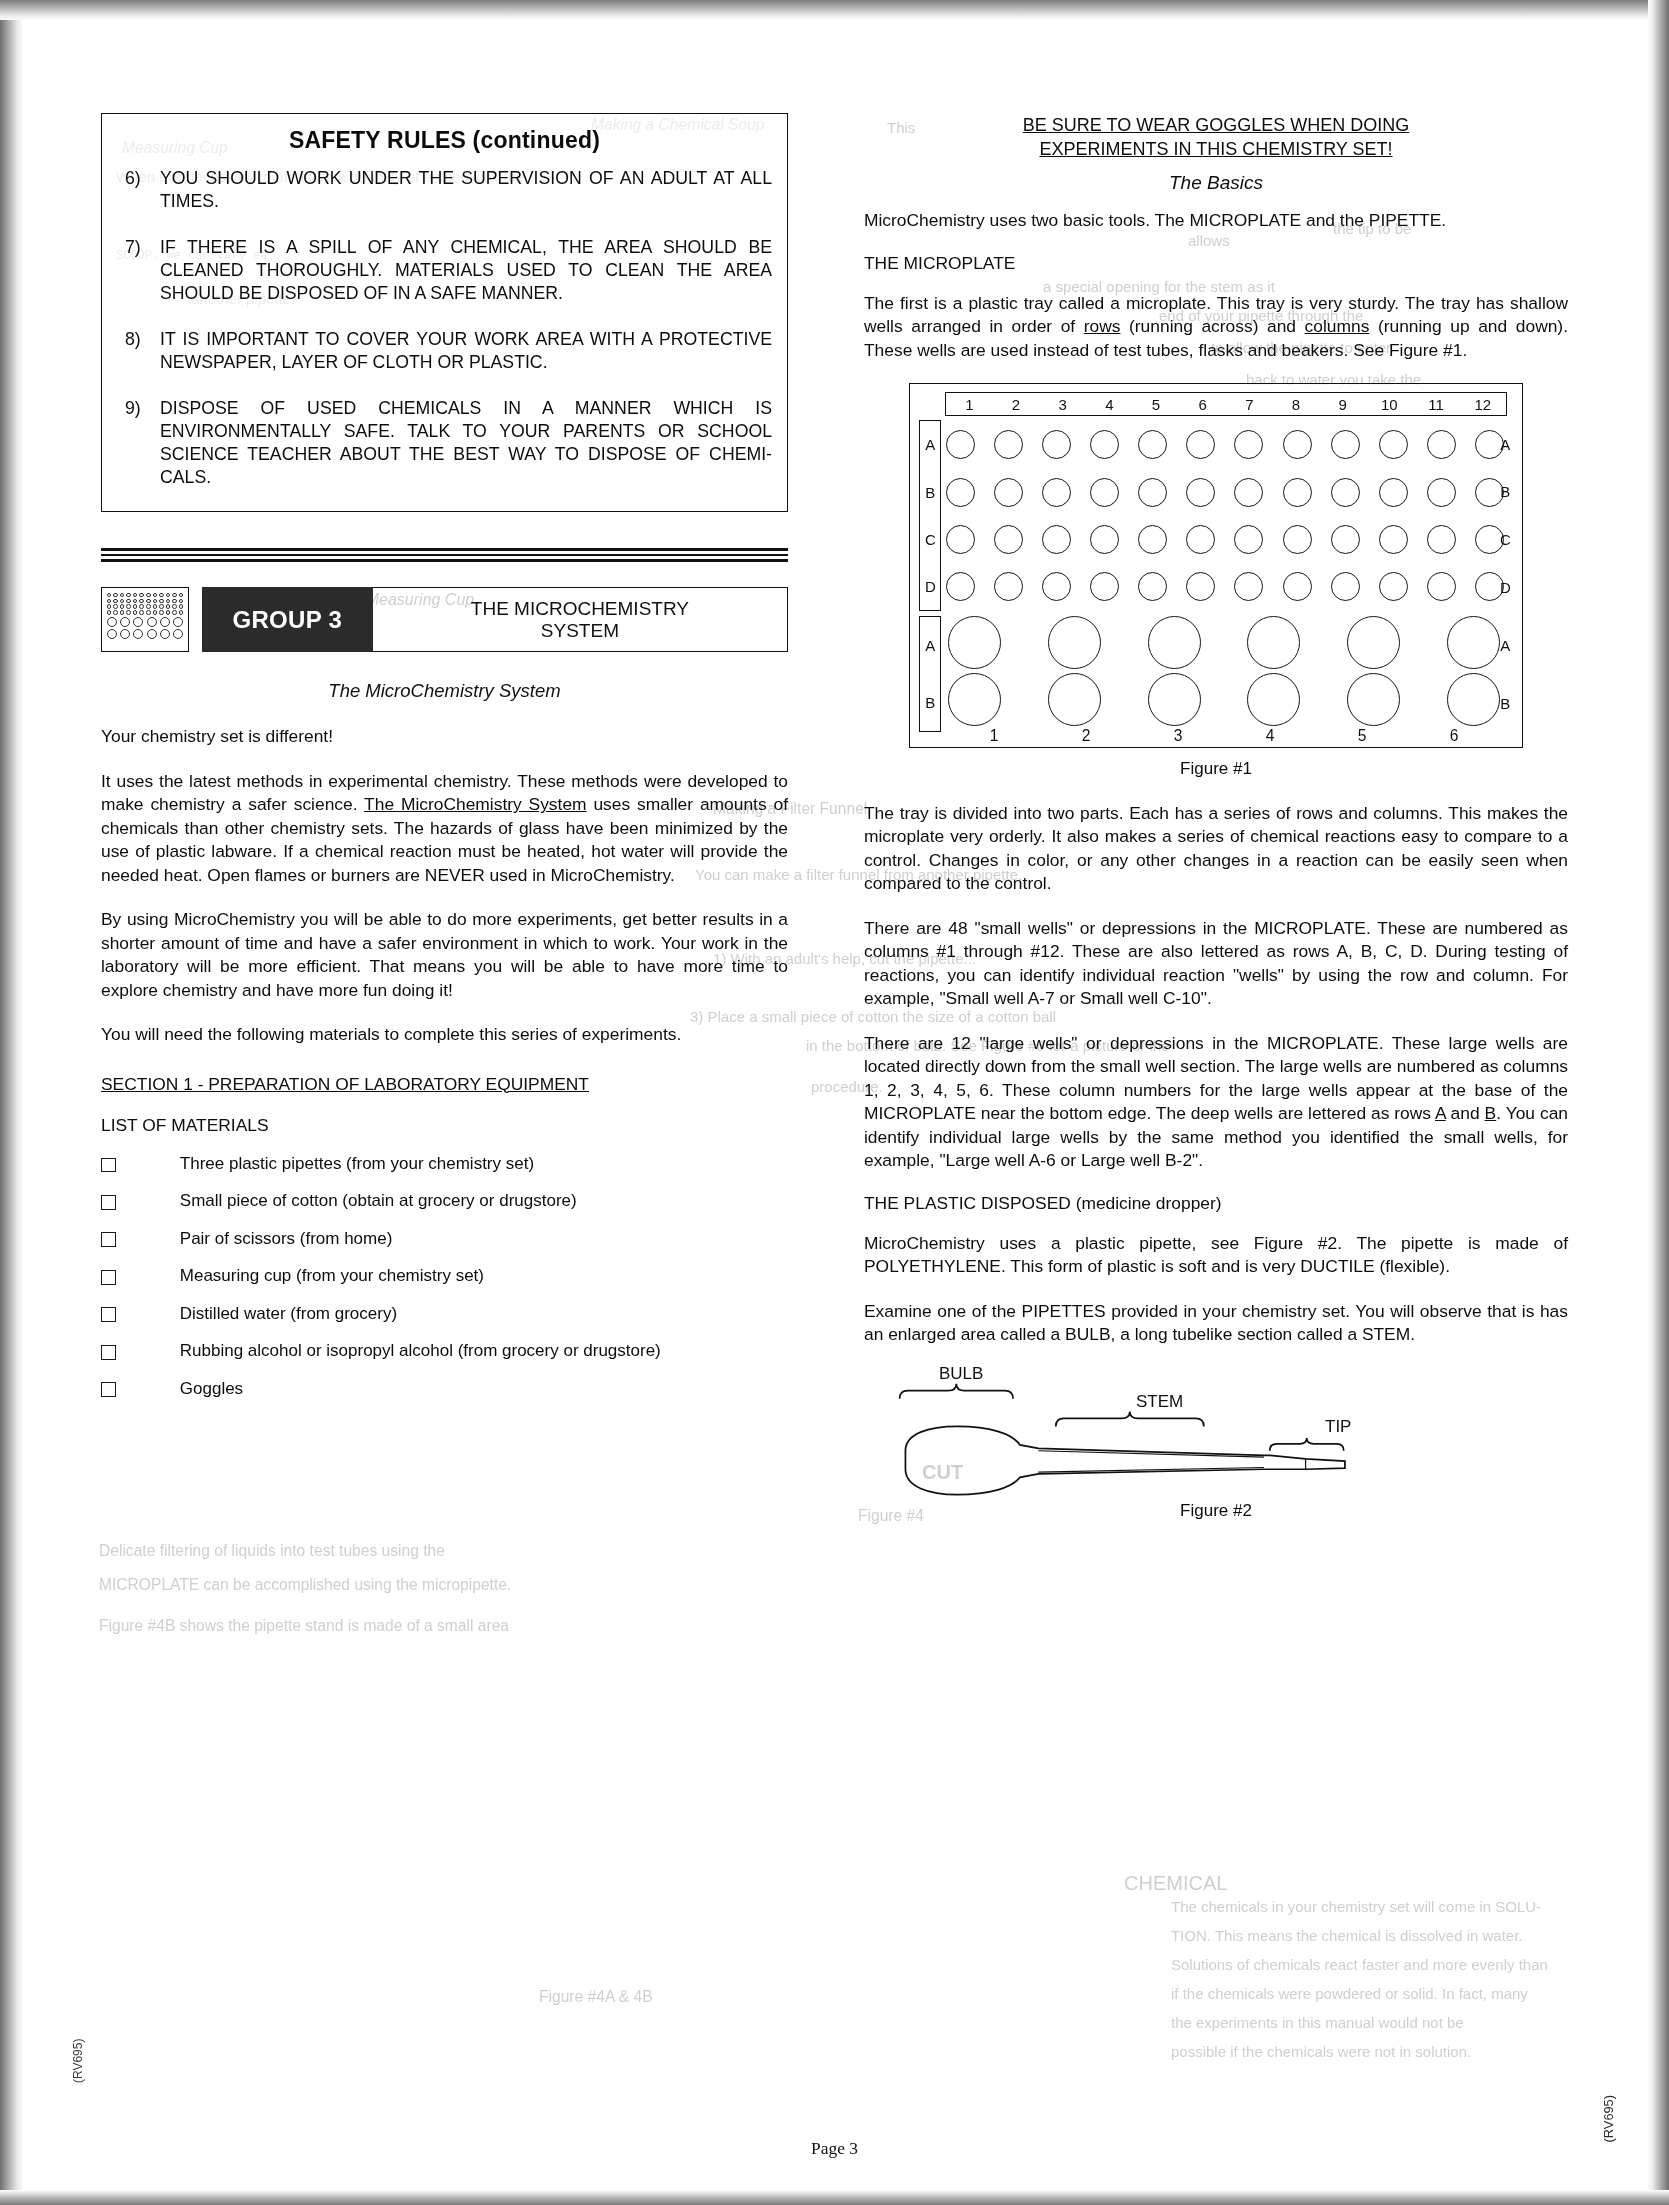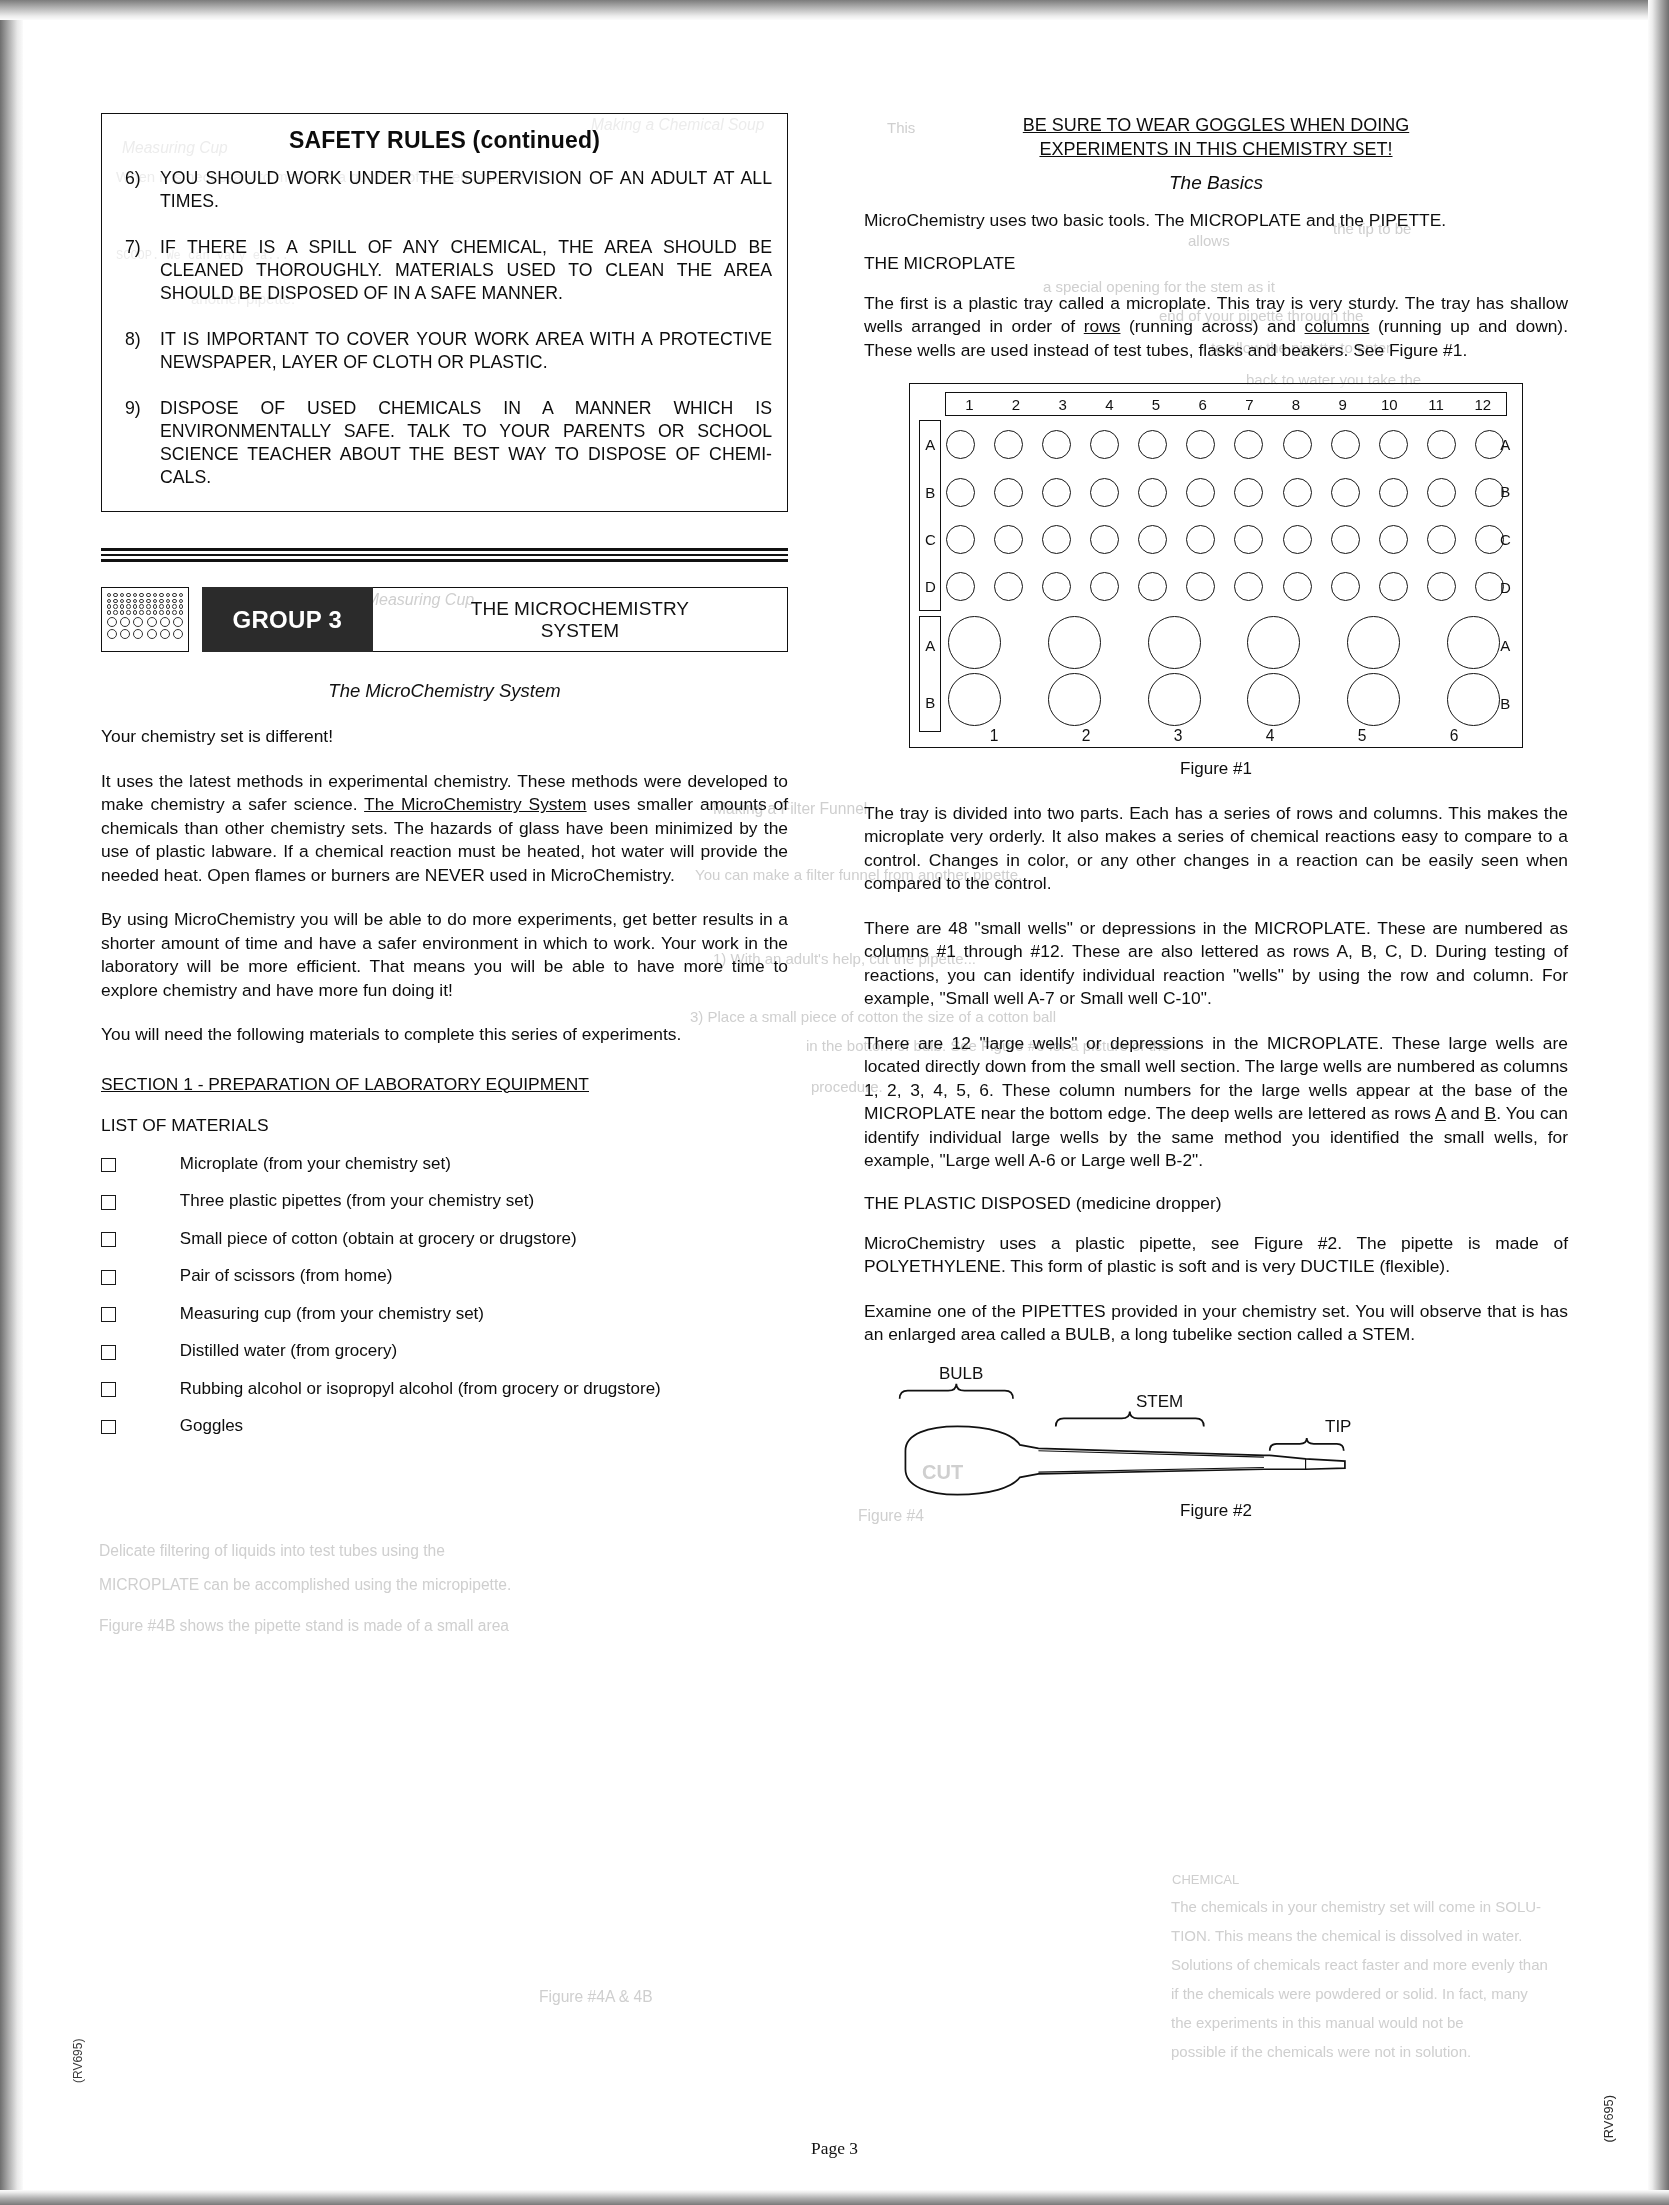--- a/index.html
+++ b/index.html
@@ -456,21 +456,21 @@
   <div class="ghost" style="left:713px; top:950px; font-size:15px;">1) With an adult's help, cut the pipette...</div>
   <div class="ghost" style="left:690px; top:1008px; font-size:15px;">3) Place a small piece of cotton the size of a cotton ball</div>
   <div class="ghost" style="left:806px; top:1037px; font-size:15px;">in the bottom of bulb.  See Figure #6 for a picture of the</div>
   <div class="ghost" style="left:811px; top:1078px; font-size:15px;">procedure.</div>
   <div class="ghost" style="left:922px; top:1461px; font-size:20px; font-weight:bold;">CUT</div>
   <div class="ghost" style="left:858px; top:1507px; font-size:15.6px;">Figure #4</div>
   <div class="ghost" style="left:99px; top:1542px; font-size:15.6px;">Delicate filtering of liquids into test tubes using the</div>
   <div class="ghost" style="left:99px; top:1576px; font-size:15.6px;text-align:center;">MICROPLATE can be accomplished using the micropipette.</div>
   <div class="ghost" style="left:99px; top:1617px; font-size:15.6px;">Figure #4B shows the pipette stand is made of a small area</div>
   <div class="ghost" style="left:539px; top:1988px; font-size:15.6px;">Figure #4A &amp; 4B</div>
-  <div class="ghost" style="left:1124px; top:1872px; font-size:13px;margin-left:48px;">CHEMICAL</div>
+  <div class="ghost" style="left:1124px; top:1872px; font-size:20px;">CHEMICAL</div>
   <div class="ghost" style="left:1171px; top:1898px; font-size:15px;">The chemicals in your chemistry set will come in SOLU-</div>
   <div class="ghost" style="left:1171px; top:1927px; font-size:15px;">TION.  This means the chemical is dissolved in water.</div>
   <div class="ghost" style="left:1171px; top:1956px; font-size:15px;">Solutions of chemicals react faster and more evenly than</div>
   <div class="ghost" style="left:1171px; top:1985px; font-size:15px;">if the chemicals were powdered or solid.  In fact, many</div>
   <div class="ghost" style="left:1171px; top:2014px; font-size:15px;">the experiments in this manual would not be</div>
   <div class="ghost" style="left:1171px; top:2043px; font-size:15px;">possible if the chemicals were not in solution.</div>
   <div class="ghost" style="left:887px; top:119px; font-size:15px;">This</div>
   <div class="ghost" style="left:1188px; top:232px; font-size:15px;">allows</div>
   <div class="ghost" style="left:1333px; top:220px; font-size:15px;">the tip to be</div>
   <div class="ghost" style="left:1043px; top:278px; font-size:15px;">a special opening for the stem as it</div>
@@ -603,24 +603,20 @@
 
       <p class="body">By using MicroChemistry you will be able to do more experiments, get better results in a shorter amount of time and have a safer environment in which to work.  Your work in the laboratory will be more efficient.  That means you will be able to have more time to explore chemistry and have more fun doing it!</p>
 
       <p class="body">You will need the following materials to complete this series of experiments.</p>
 
       <div class="section-head">SECTION 1 - PREPARATION OF LABORATORY EQUIPMENT</div>
 
       <div class="list-head">LIST OF MATERIALS</div>
 
       <ul class="materials">
-        <li>
-            <span class="chk"></span>
-            <span class="mat-text">Microplate (from your chemistry set)</span>
-          </li>
         <li>
             <span class="chk"></span>
             <span class="mat-text">Three plastic pipettes (from your chemistry set)</span>
           </li>
         <li>
             <span class="chk"></span>
             <span class="mat-text">Small piece of cotton (obtain at grocery or drugstore)</span>
           </li>
         <li>
             <span class="chk"></span>

